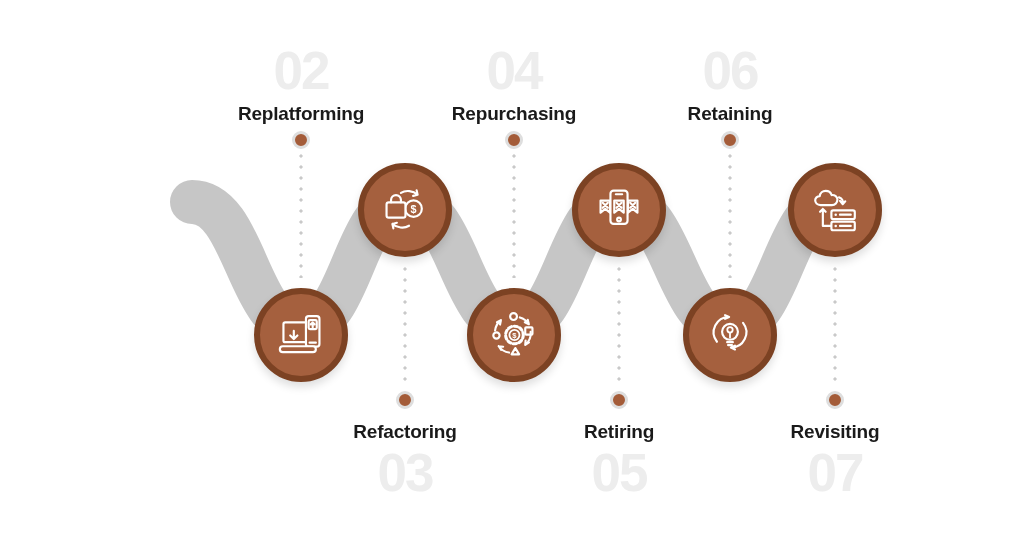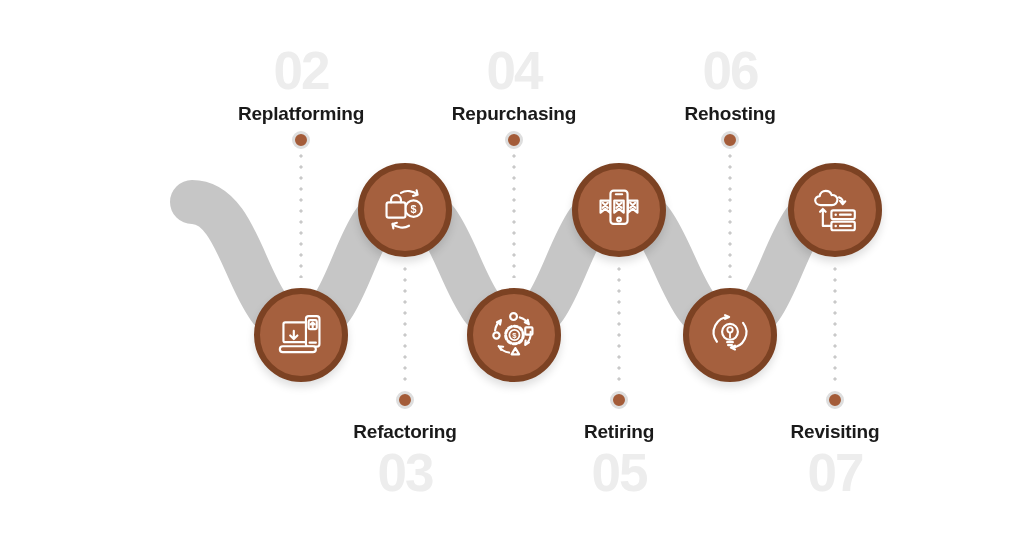--- a/index.html
+++ b/index.html
@@ -133,21 +133,21 @@
       </svg>
     </div>
     <div class="dotline"></div>
     <div class="enddot"></div>
     <div class="label">Retiring</div>
     <div class="num">05</div>
   </div>
 
   <div class="step bottom s6">
     <div class="num">06</div>
-    <div class="label">Rehosting</div>
+    <div class="label">Retaining</div>
     <div class="enddot"></div>
     <div class="dotline"></div>
     <div class="circle">
       <svg class="icon" viewBox="0 0 60 60" width="54" height="54">
         <path class="st" d="M15.5,37.5 A17,17 0 0 1 29,10 M29,10 L24.5,7.9 M29,10 L24.5,12.1"></path>
         <path class="st" d="M44.5,16.5 A17,17 0 0 1 31,44 M31,44 L35.5,46.1 M31,44 L35.5,41.9"></path>
         <circle class="st" cx="30" cy="26.5" r="8.8"></circle>
         <circle class="st thin" cx="30" cy="24.3" r="3"></circle>
         <path class="st thin" d="M30,27.3 V33"></path>
         <path class="st" d="M26.8,38 h6.4 M27.8,41.2 h4.4"></path>

